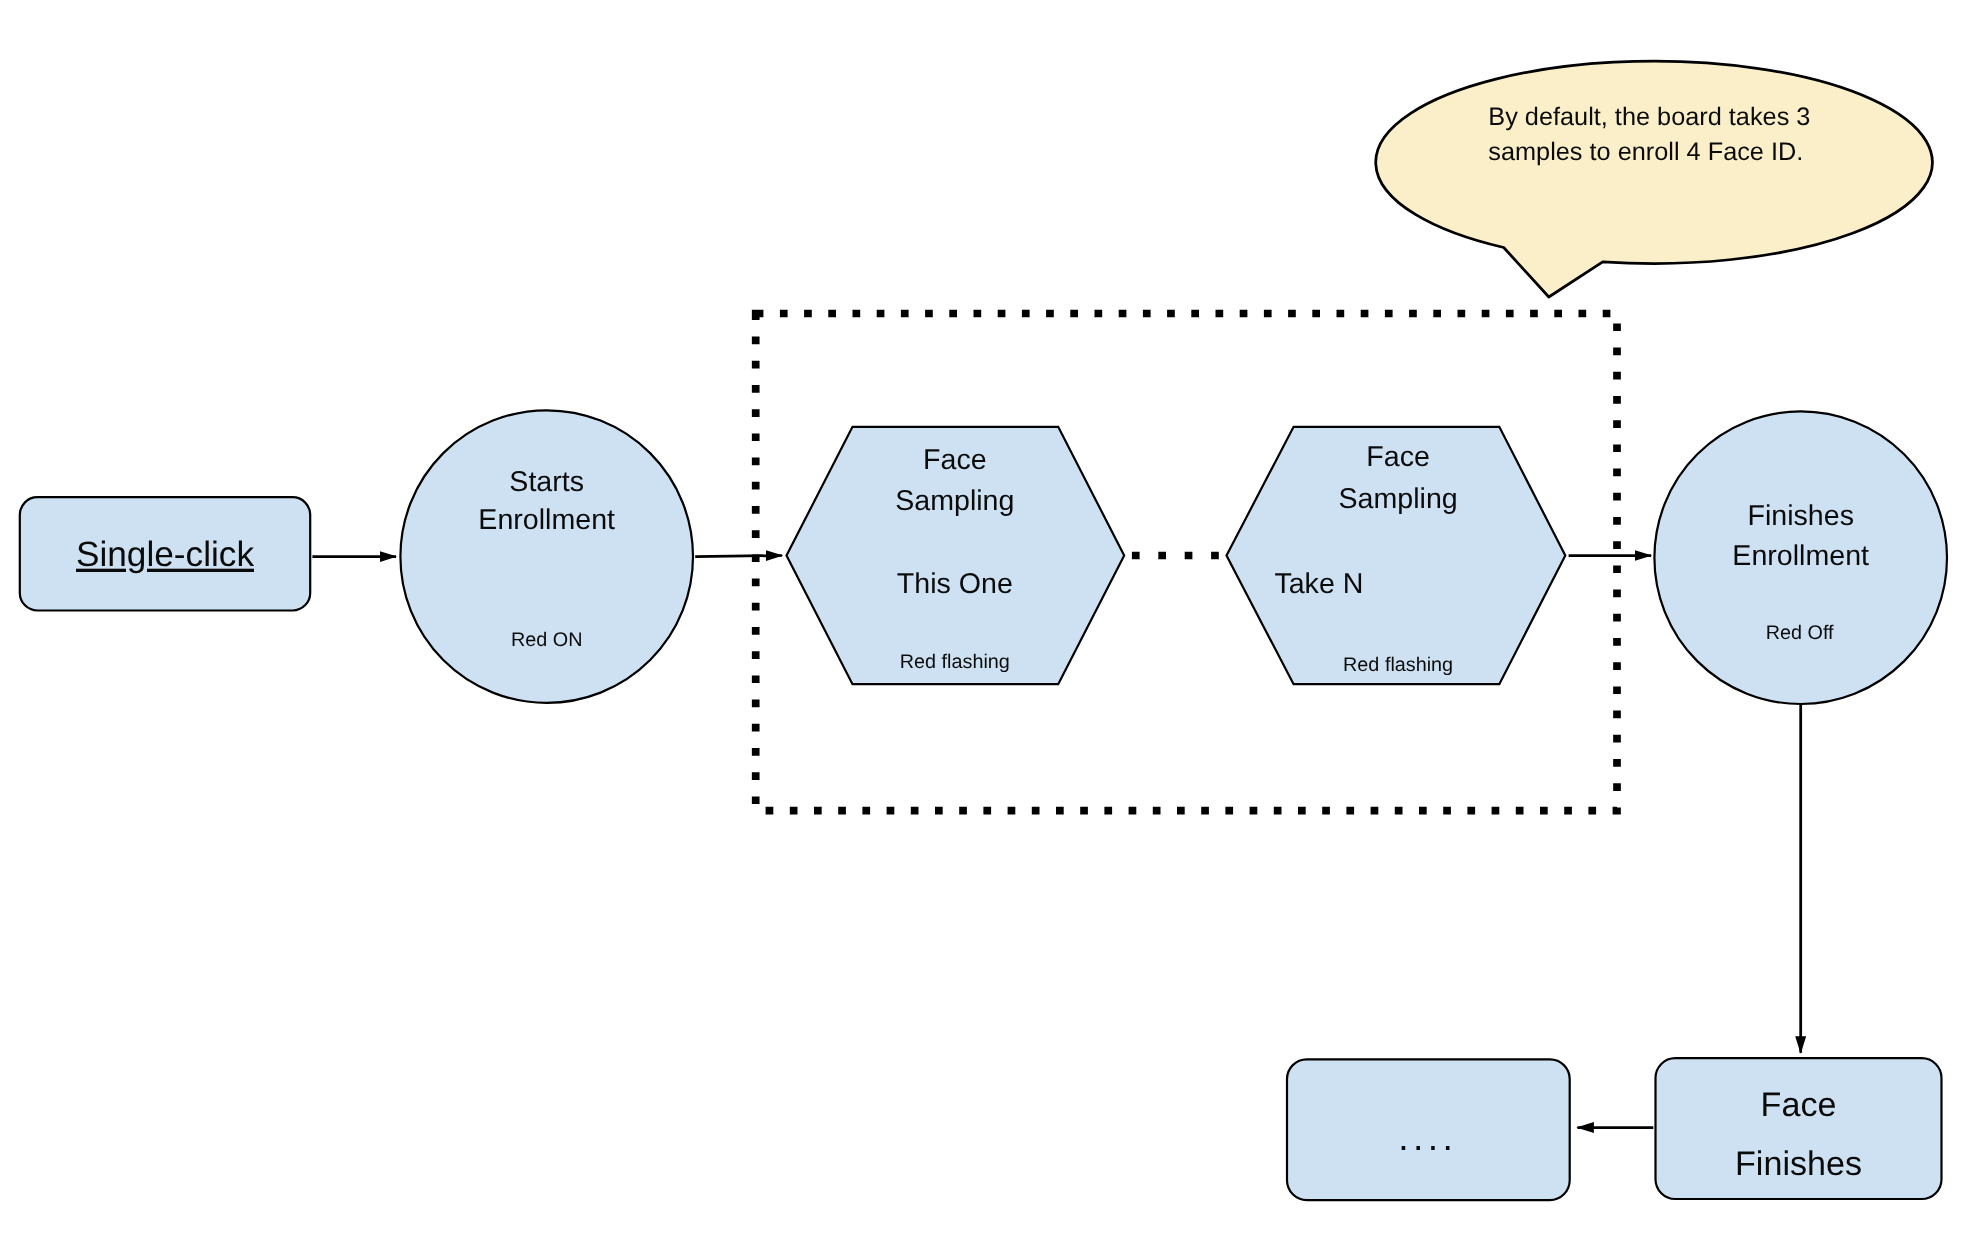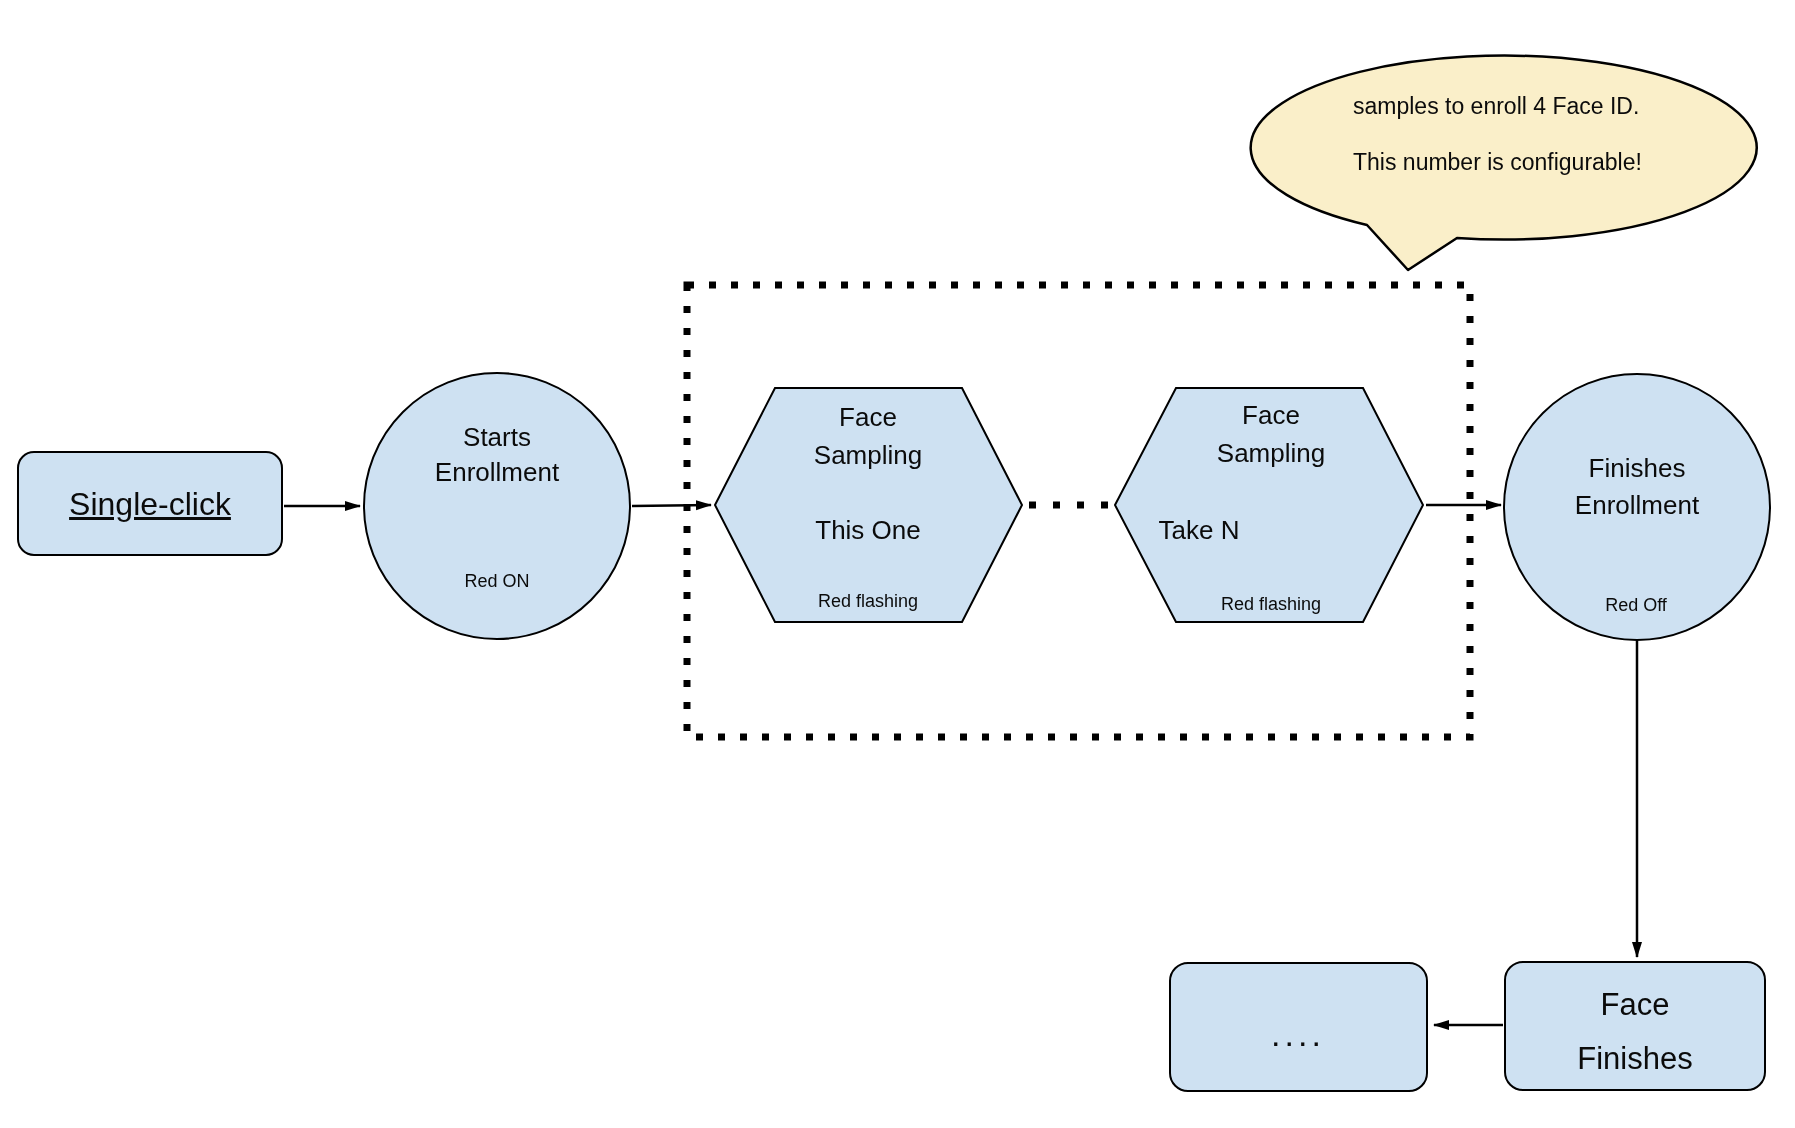--- a/index.html
+++ b/index.html
@@ -83,26 +83,26 @@
   <div class="t f26" style="left:868px;top:530px;">This One</div>
   <div class="t f18" style="left:868px;top:601px;">Red flashing</div>
 
   <div class="t f26" style="left:1271px;top:415px;">Face</div>
   <div class="t f26" style="left:1271px;top:453px;">Sampling</div>
   <div class="t f26" style="left:1199px;top:530px;text-align:right;">Take N</div>
   <div class="t f18" style="left:1271px;top:604px;">Red flashing</div>
 
   <div class="t f26" style="left:1637px;top:468px;text-align:right;">Finishes</div>
   <div class="t f26" style="left:1637px;top:505px;">Enrollment</div>
-  <div class="t f18" style="left:1636px;top:605px;">Red Off</div>
+  <div class="t f18" style="left:1636px;top:575px;">Red Off</div>
 
   <div class="t dotslabel" style="left:1298px;top:1034px;">....</div>
 
   <div class="t f30" style="left:1635px;top:1004px;">Face</div>
   <div class="t f30" style="left:1635px;top:1058px;">Finishes</div>
 
   <div class="callout-text">
+    <p>By default, the board takes 3</p>
     <p>samples to enroll 4 Face ID.</p>
     <div class="callout-gap"></div>
-    <p>This number is configurable!</p>
   </div>
 
 </div>
 
 </body></html>

